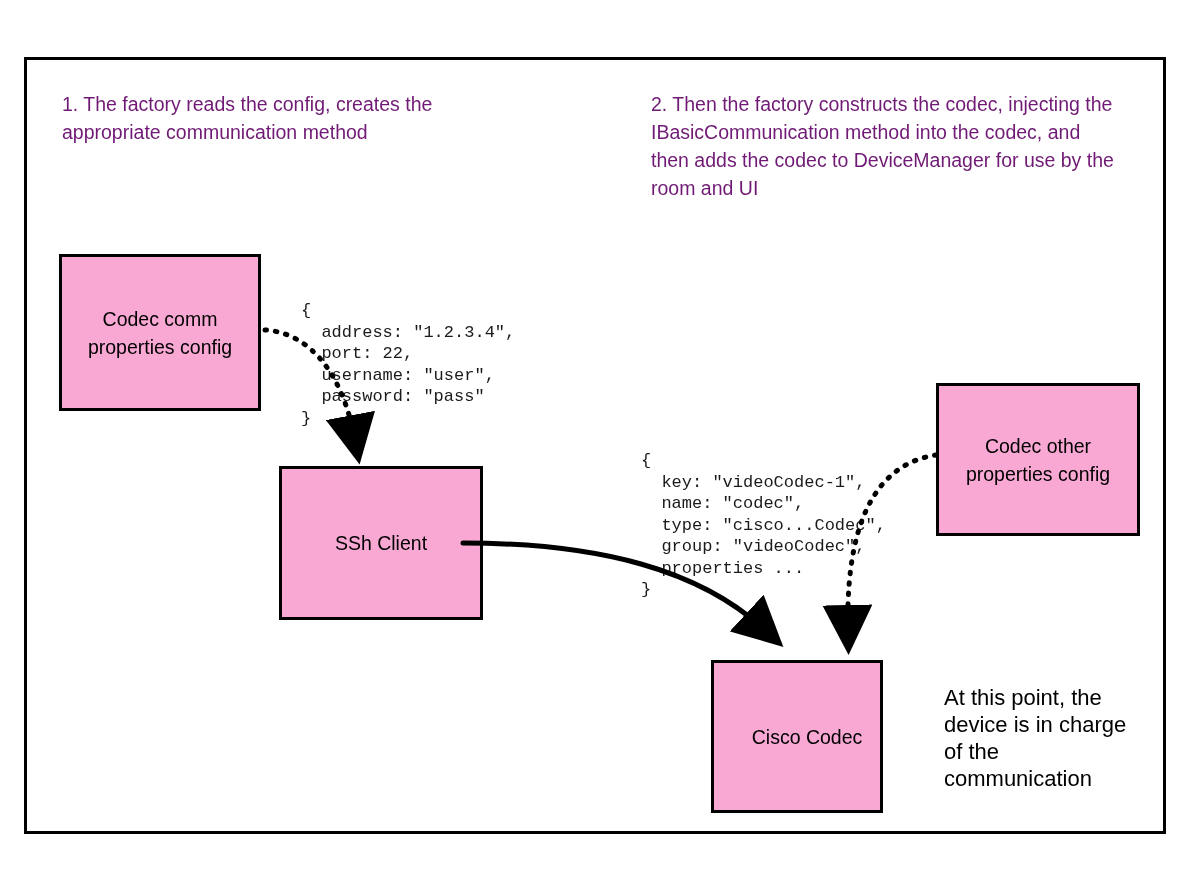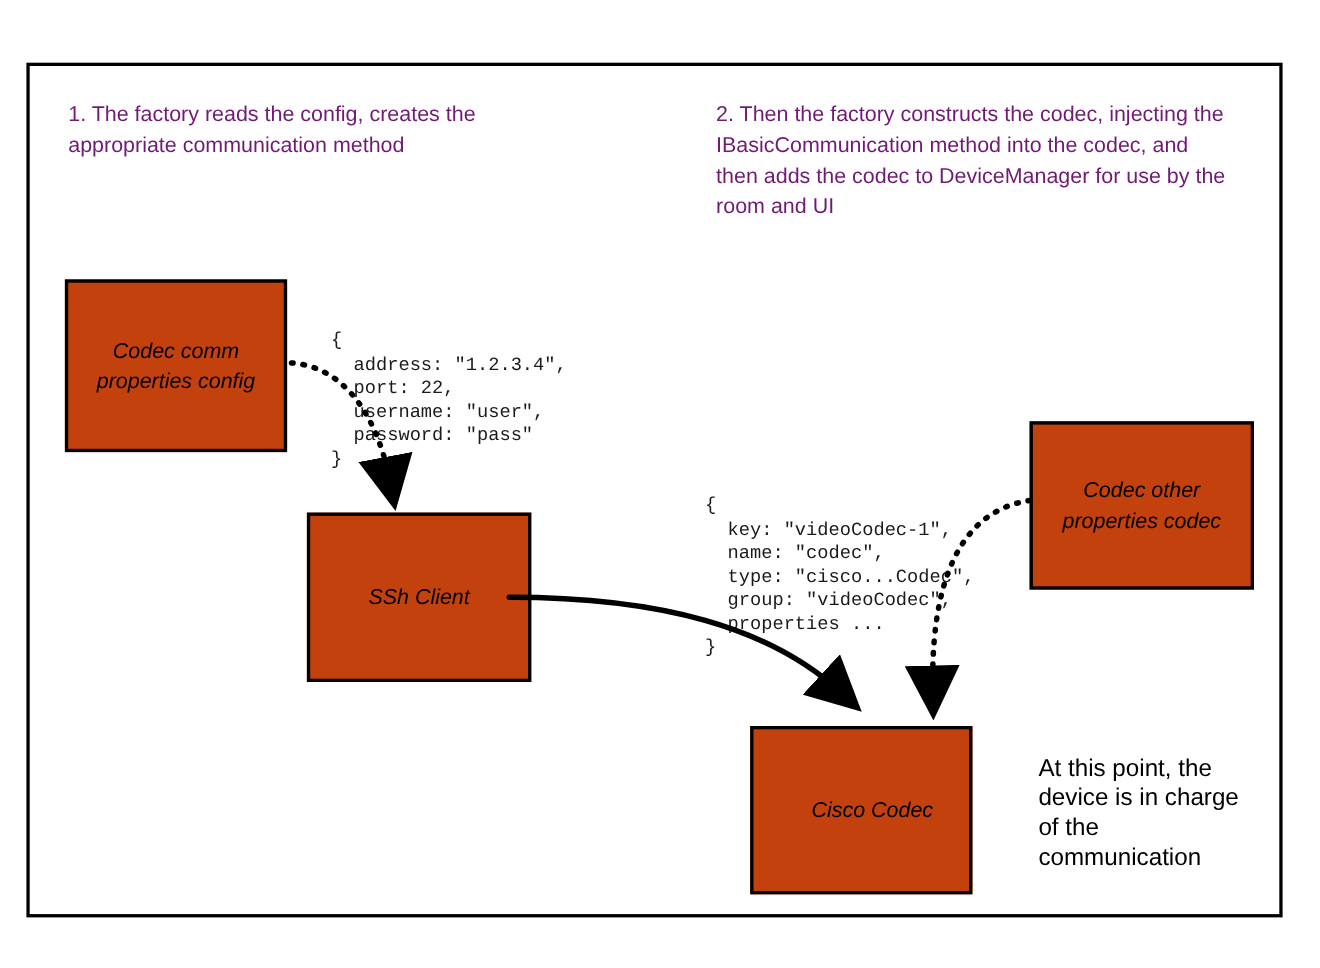--- a/index.html
+++ b/index.html
@@ -35,34 +35,33 @@
     line-height: 28px;
     color: #701a75;
     white-space: pre-line;
   }
   #note-1 { left: 62px; top: 90px; width: 470px; }
   #note-2 { left: 651px; top: 90px; width: 470px; }
   .box {
     position: absolute;
     border: 3px solid #000000;
     box-sizing: border-box;
-    background: #c2410c;
+    background: #f9a8d4;
     display: flex;
     align-items: center;
     justify-content: center;
     text-align: center;
     font-size: 19.5px;
     line-height: 28px;
     white-space: pre-line;
-    font-style: italic;
   }
   #box-comm-config { left: 59px; top: 254px; width: 202px; height: 157px; }
   #box-ssh-client  { left: 259px; top: 466px; width: 204px; height: 154px; margin-left: 20px; }
   #box-other-config{ left: 936px; top: 383px; width: 204px; height: 153px; }
-  #box-cisco-codec { left: 682px; top: 660px; width: 202px; height: 153px; padding-left: 20px; }
+  #box-cisco-codec { left: 711px; top: 660px; width: 172px; height: 153px; padding-left: 20px; }
   .code {
     position: absolute;
     font-family: "Liberation Mono", monospace;
     font-size: 17px;
     line-height: 21.5px;
     color: #1a1a1a;
     white-space: pre;
   }
   #code-comm  { left: 301px; top: 300px; }
   #code-other { left: 641px; top: 450px; }
@@ -87,21 +86,21 @@
 
 <div id="canvas">
 
   <div class="outer-frame"></div>
 
   <div class="note" id="note-1">1. The factory reads the config, creates the appropriate communication method</div>
   <div class="note" id="note-2">2. Then the factory constructs the codec, injecting the IBasicCommunication method into the codec, and then adds the codec to DeviceManager for use by the room and UI</div>
 
   <div class="box" id="box-comm-config">Codec comm properties config</div>
   <div class="box" id="box-ssh-client">SSh Client</div>
-  <div class="box" id="box-other-config">Codec other properties codec</div>
+  <div class="box" id="box-other-config">Codec other properties config</div>
   <div class="box" id="box-cisco-codec">Cisco Codec</div>
 
   <div class="code" id="code-comm">{
   address: "1.2.3.4",
   port: 22,
   username: "user",
   password: "pass"
 }</div>
   <div class="code" id="code-other">{
   key: "videoCodec-1",

